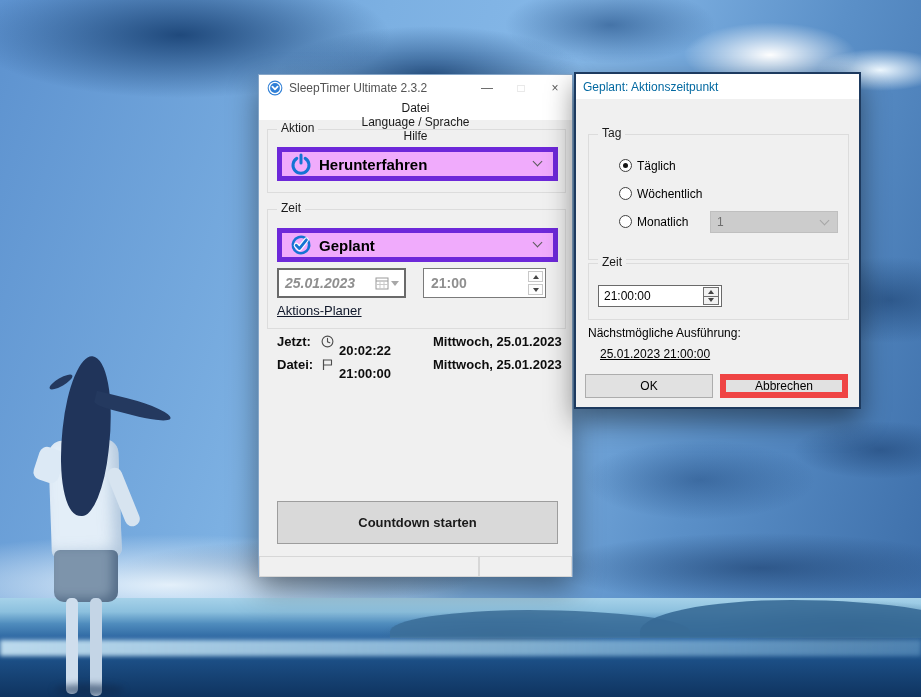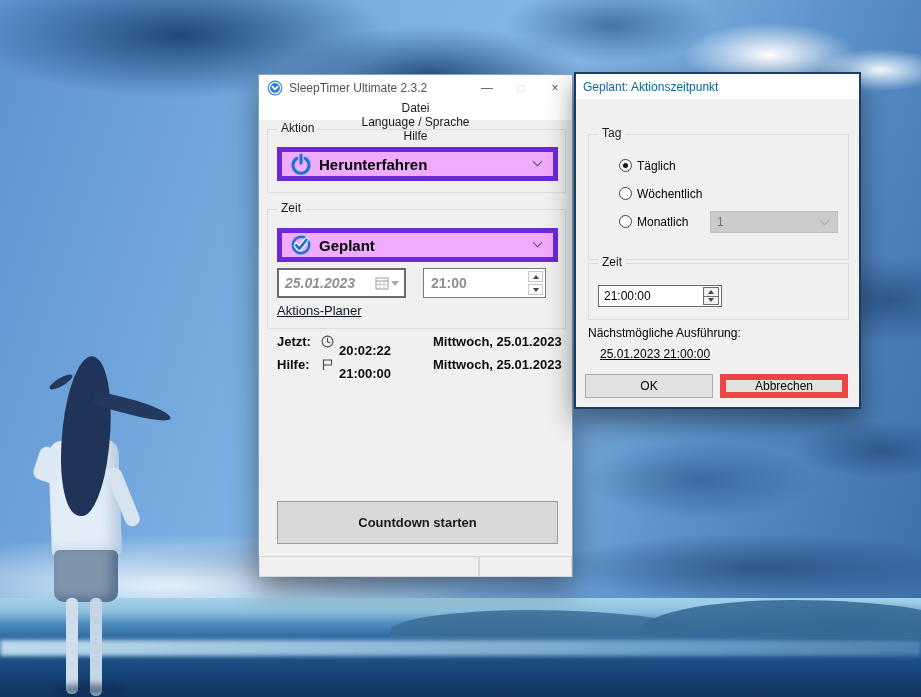--- a/index.html
+++ b/index.html
@@ -228,21 +228,21 @@
     <span class="ric">
       <svg width="13" height="13" viewBox="0 0 13 13">
         <circle cx="6.5" cy="6.5" r="5.4" fill="none" stroke="#4d4d4d" stroke-width="1.1"></circle>
         <path d="M6.5 3.4 V6.8 L8.8 7.8" fill="none" stroke="#4d4d4d" stroke-width="1.1" stroke-linecap="round"></path>
       </svg>
     </span>
     <span class="tval">20:02:22</span>
     <span class="dval">Mittwoch, 25.01.2023</span>
   </div>
   <div class="inforow" style="top:281px;">
-    <span class="lbl">Hilfe:</span>
+    <span class="lbl">Datei:</span>
     <span class="ric">
       <svg width="13" height="13" viewBox="0 0 13 13">
         <line x1="2.5" y1="1.5" x2="2.5" y2="12" stroke="#4d4d4d" stroke-width="1.2"></line>
         <path d="M2.5 2 H10.5 V7 H2.5" fill="none" stroke="#4d4d4d" stroke-width="1.1" stroke-linejoin="round"></path>
       </svg>
     </span>
     <span class="tval">21:00:00</span>
     <span class="dval">Mittwoch, 25.01.2023</span>
   </div>
 

